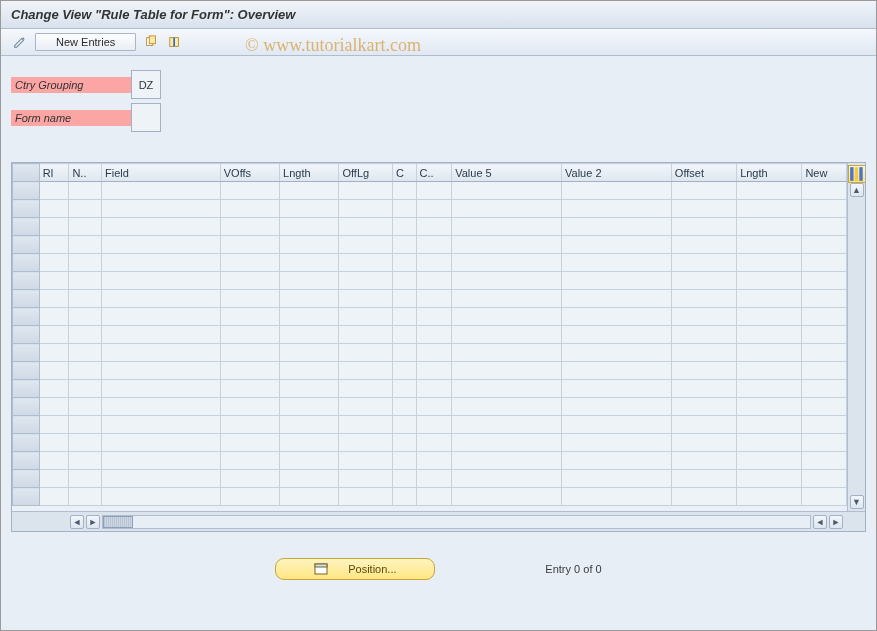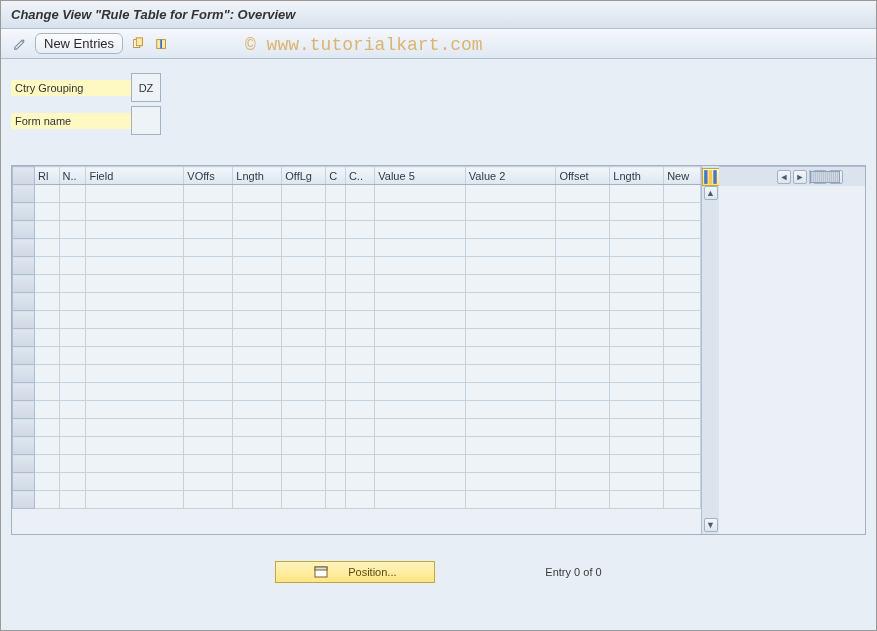--- a/index.html
+++ b/index.html
@@ -33,65 +33,66 @@
       width: 18px; height: 18px;
       display: inline-flex;
       align-items: center; justify-content: center;
       border: 1px solid transparent;
       border-radius: 2px;
     }
     .tb-icon svg { width: 14px; height: 14px; }
     .tb-btn {
       background: linear-gradient(#fdfdfe,#e9eef5);
       border: 1px solid #aab6c7;
-      border-radius: 6px;
-      padding: 2px 8px;
-      font-size: 13px;
+      border-radius: 1px;
+      padding: 2px 20px;
+      font-size: 11px;
       color: #2a2a2a;
       cursor: pointer;
     }
     .watermark {
       position: absolute;
       top: 35px; left: 245px;
       color: #d59a3a;
-      font-family: Liberation Mono, monospace;
+      font-family: Liberation Serif, serif;
       font-size: 18px;
       opacity: 0.7;
       pointer-events: none;
     }
     .form-area {
       padding: 14px 10px 0 10px;
     }
     .form-row {
       display: flex; align-items: center;
       margin-bottom: 4px;
     }
     .form-label {
       width: 120px;
       color: #333;
-      background: #fef9c3;
+      background: #fca5a5;
       padding: 2px 4px;
+      font-style: italic;
     }
     .form-input {
       width: 30px; height: 29px;
       border: 1px solid #a4b1c4;
       background: #eef3f8;
       font-size: 11px;
       text-align: center;
       color: #333;
     }
     .form-input-empty { width: 30px; }
     .table-wrap {
       margin: 30px 10px 6px 10px;
       border: 1px solid #a4b1c4;
       background: #eaf0f6;
       position: relative;
       height: 370px;
       display: flex;
-      flex-direction: row;
+      flex-direction: column;
     }
     .table-inner {
       flex: 1;
       display: flex;
       overflow: hidden;
     }
     .grid {
       border-collapse: collapse;
       table-layout: fixed;
       width: 100%;
@@ -167,21 +168,21 @@
       margin-top: 26px;
       display: flex;
       align-items: center;
       justify-content: center;
       gap: 110px;
     }
     .position-btn {
       width: 160px; height: 22px;
       background: linear-gradient(#fff4bf,#ffe684);
       border: 1px solid #c9a63a;
-      border-radius: 0;
+      border-radius: 9px;
       display: flex; align-items: center; justify-content: center;
       gap: 20px;
       color: #5a4a10;
       cursor: pointer;
       font-size: 11px;
     }
     .position-btn .ic {
       width:14px; height:14px;
       display:inline-flex;
     }

